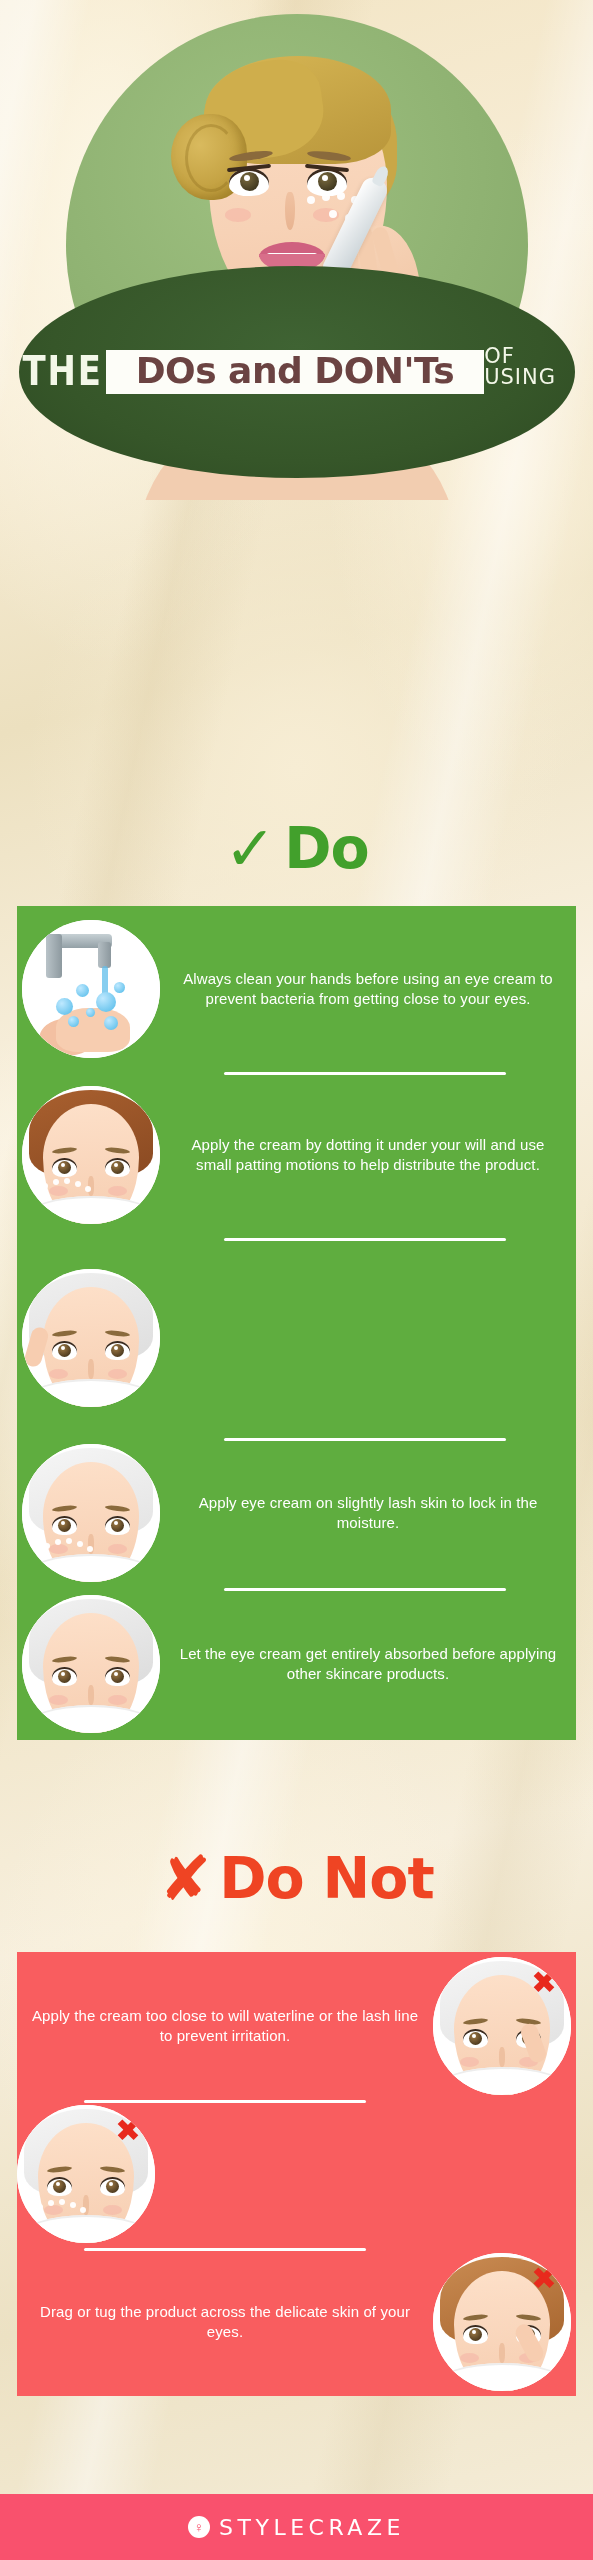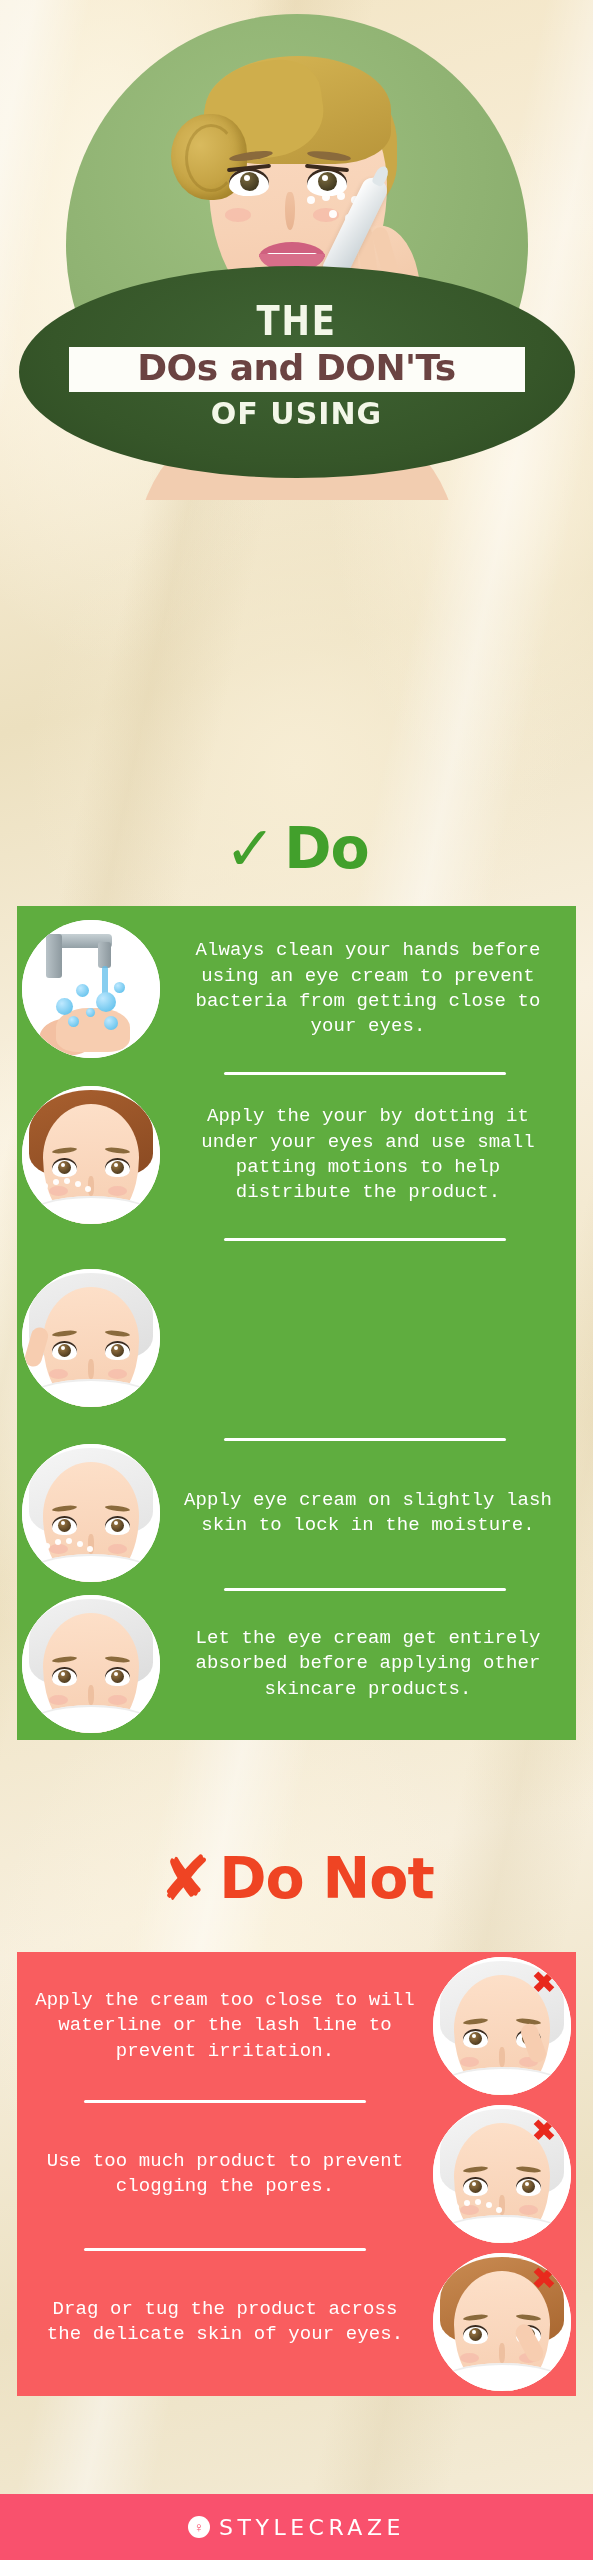--- a/index.html
+++ b/index.html
@@ -144,40 +144,40 @@
   .tube::before{
     content:""; position:absolute; left:7px; top:-14px; width:12px; height:20px;
     background:#dfe6e9; border-radius:50% 50% 4px 4px;
   }
 
   
   .title-wrap {
     position:absolute; left:50%; top:266px; transform:translateX(-50%);
     width:556px; height:212px; border-radius:50%;
     background:radial-gradient(ellipse at 50% 38%, #3f6333 0%, #365629 62%, #2d4a22 100%);
-    display:flex; flex-direction:column; align-items:center; justify-content:center;
+    display:flex; flex-direction:row; align-items:center; justify-content:center;
     padding-top:4px;
   }
   .t-the {
     font-family:"DejaVu Sans Condensed","Liberation Sans Narrow","Liberation Sans", sans-serif;
     font-weight:bold; font-size:41px; letter-spacing:2px; color:#f3f7e8;
     line-height:1; margin-bottom:5px; transform:scaleX(.92);
   }
   .t-band {
     background:#fdfdf8; padding:3px 12px 5px; margin-bottom:4px;
     width:456px; text-align:center;
   }
   .t-band .txt {
     font-family:"DejaVu Sans","Liberation Sans", sans-serif;
     font-weight:bold; font-size:36px; color:#6b4342; line-height:1.02;
     letter-spacing:-.5px; white-space:nowrap;
   }
   .t-of {
     font-family:"DejaVu Sans","Liberation Sans", sans-serif;
-    font-weight:bold; font-size:30px; color:#f3f7e8; letter-spacing:1px;
+    font-weight:normal; font-size:21px; color:#f3f7e8; letter-spacing:1px;
     line-height:1; margin:3px 0 18px;
   }
   .t-band2 { background:#fdfdf8; padding:4px 14px 6px; width:408px; text-align:center; }
   .t-band2 .txt {
     font-family:"DejaVu Sans Condensed","Liberation Sans Narrow","Liberation Sans", sans-serif;
     font-weight:bold; font-size:43px; color:#6b4342; letter-spacing:.5px;
     line-height:1; transform:scaleX(.95); display:inline-block; white-space:nowrap;
   }
 
   
@@ -192,22 +192,22 @@
   #dont-head{ top:1850px; color:#ef4423; }
 
   
   .panel { position:absolute; left:17px; width:559px; }
   #do-panel  { top:906px;  height:834px;  background:#5fad3f; }
   #dont-panel{ top:1952px; height:444px;  background:#f95d5f; }
 
   .row { position:relative; display:flex; align-items:center; }
   .row .txt {
     flex:1; text-align:center; color:#fff;
-    font-family:Liberation Mono, monospace;
-    font-size:19px; line-height:1.33; font-weight:500;
+    font-family:Liberation Sans, sans-serif;
+    font-size:15px; line-height:1.33; font-weight:500;
     letter-spacing:.1px; padding:0 14px;
   }
   .divider {
     position:absolute; height:3px; background:#fff; border-radius:2px;
     left:50%; transform:translateX(-50%); width:282px;
   }
   #do-panel .divider  { margin-left:68px; }
   #dont-panel .divider{ margin-left:-72px; }
 
   
@@ -438,21 +438,21 @@
         <div class="mdots" style="left:20px;top:92px;">
             <i></i>
             <i></i>
             <i></i>
             <i></i>
             <i></i>
           </div>
         <div class="mshoulder"></div>
       </div>
     </div>
-    <div class="txt">Apply the your by dotting it under your eyes and use small patting motions to help distribute the product.</div>
+    <div class="txt">Apply the cream by dotting it under your will and use small patting motions to help distribute the product.</div>
   </div>
   <div class="divider" style="top:332px;"></div>
 
   <div class="row" style="height:200px;">
     <div class="bubble" style="margin-left:5px;">
       <div class="b-inner mface">
         <div class="mhair" style="background:linear-gradient(160deg,#f0f0f0,#dedede);"></div>
         <div class="mhead"></div>
         <div class="mbrow l"></div>
           <div class="mbrow r"></div>
@@ -563,21 +563,20 @@
           <div class="mlips"></div>
         <div class="mfinger" style="left:92px;top:66px;transform:rotate(-20deg);"></div>
         <div class="mshoulder"></div>
       </div>
       <div class="x-badge">✖</div>
     </div>
   </div>
   <div class="divider" style="top:148px;"></div>
 
   <div class="row" style="height:148px;">
-    <div class="txt">Use too much product to prevent clogging the pores.</div>
     <div class="bubble" style="margin-right:5px;">
       <div class="b-inner mface">
         <div class="mhair" style="background:linear-gradient(160deg,#f5f5f5,#e2e2e2);"></div>
         <div class="mhead"></div>
         <div class="mbrow l"></div>
           <div class="mbrow r"></div>
         <div class="meye l">
             <div class="w"></div>
             <div class="i"></div>
           </div>

